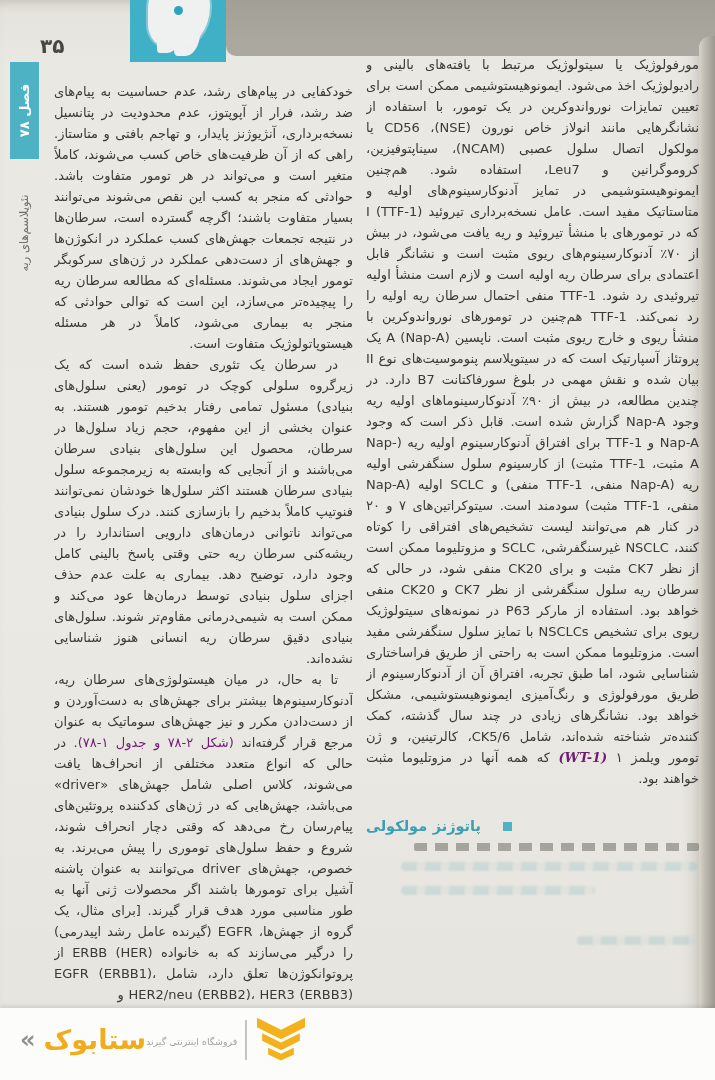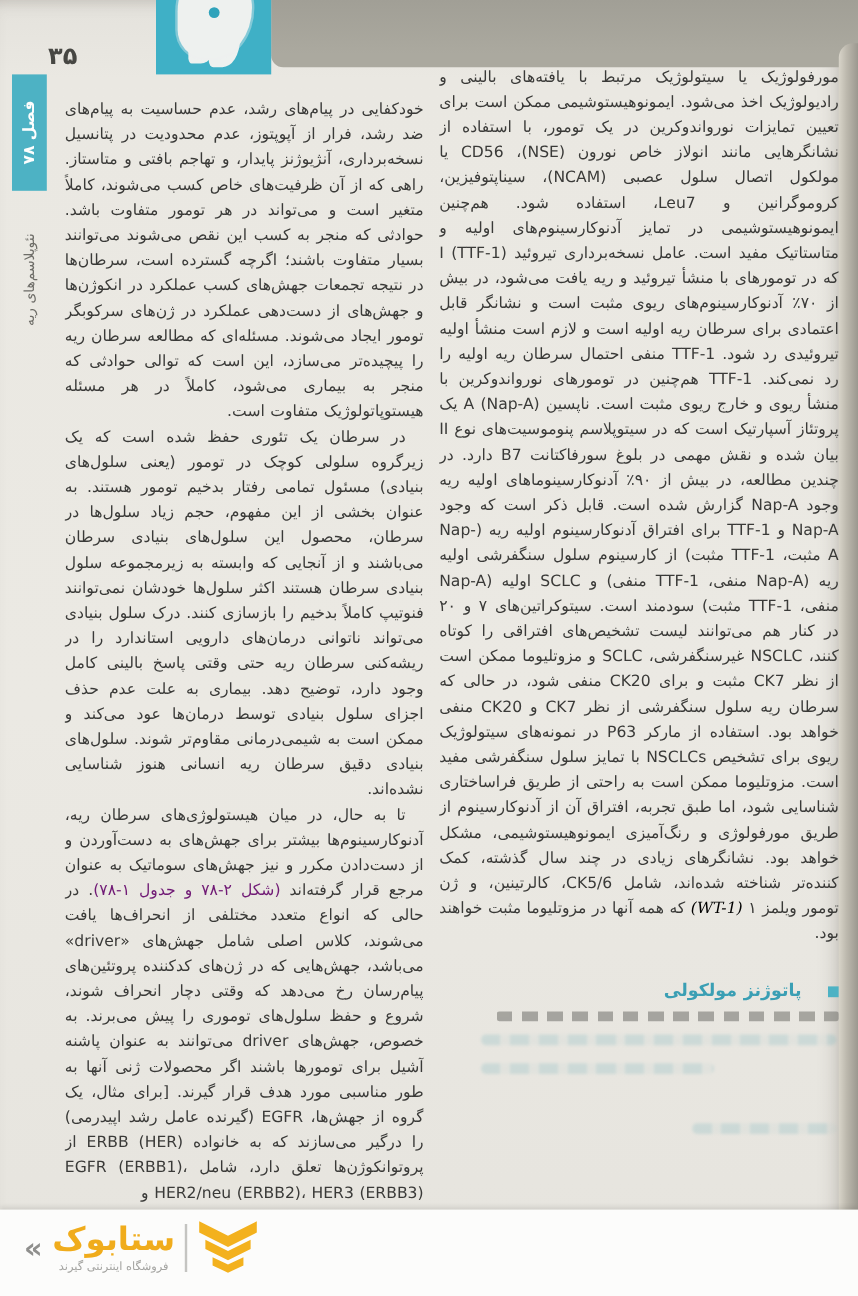--- a/index.html
+++ b/index.html
@@ -32,39 +32,39 @@
   .section-vert span{position:absolute;left:-50px;top:50px;width:126px;height:26px;line-height:26px;
          transform:rotate(-90deg);text-align:center;color:#6e6d68;font-size:11.5px;white-space:nowrap;}
   
   .col{position:absolute;direction:rtl;text-align:justify;color:#3a3a38;
        font-size:13px;line-height:21px;overflow:hidden;word-spacing:.5px;}
   .col-left{left:54px;top:81px;width:299px;height:944px;}
   .col-right{right:16px;top:54px;width:333px;height:956px;}
   .col p{margin:0;}
   .col p.indent{text-indent:15px;}
   .teal{color:#701a75;}
-  .teal-italic{color:#000000;font-style:italic;font-family:"DejaVu Serif",serif;}
-  .section-heading{display:flex;align-items:center;gap:22px;margin:27px 0 6px 0;direction:rtl;}
+  .teal-italic{color:#701a75;font-style:italic;font-family:"DejaVu Serif",serif;font-weight:bold;}
+  .section-heading{display:flex;align-items:center;gap:22px;margin:27px 0 6px 0;direction:rtl;justify-content:flex-end;}
   .section-heading .sq{width:9px;height:9px;background:#4db2c4;flex:0 0 auto;}
   .section-heading .txt{color:#3a9fb4;font-weight:bold;font-size:14.5px;letter-spacing:.5px;}
   
   .ghost{position:absolute;height:9px;border-radius:4px;opacity:.20;filter:blur(1.2px);
          background:repeating-linear-gradient(90deg,#5fa8b4 0 16px,rgba(95,168,180,.25) 16px 24px);}
   .cut-line{width:285px;height:8px;margin-top:6px;border-radius:2px;opacity:.55;filter:blur(.6px);
          background:repeating-linear-gradient(90deg,#6f6f6a 0 13px,transparent 13px 21px);}
   
   .footer{position:absolute;left:0;bottom:0;width:715px;height:72px;background:#fcfcfb;z-index:5;
           box-shadow:0 -2px 4px rgba(0,0,0,.10);display:flex;align-items:center;justify-content:space-between;}
   .footer-right{position:absolute;right:16px;top:8px;text-align:center;direction:rtl;}
   .store-name{font-size:16.5px;font-weight:bold;color:#171717;margin-bottom:4px;}
   .store-url{direction:ltr;font-size:19px;font-weight:bold;color:#1b1b1b;letter-spacing:6px;font-family:"DejaVu Sans Mono",monospace;}
   .store-url .yellow{color:#eaa31e;}
   .logo{position:absolute;left:20px;top:8px;display:flex;align-items:center;gap:8px;direction:ltr;}
   .logo .guillemet{color:#8f8f8d;font-size:24px;font-weight:bold;line-height:1;}
-  .logo .word-wrap{display:flex;flex-direction:column;align-items:center;}
+  .logo .word-wrap{display:flex;flex-direction:row;align-items:center;}
   .logo .wordmark{color:#f0ac1c;font-size:27px;font-weight:bold;line-height:1.1;letter-spacing:1px;}
   .logo .tagline{color:#a3a3a0;font-size:9.5px;margin-top:2px;}
   .logo .divider{width:2px;height:40px;background:#c4c4c1;}
 </style>
 </head>
 <body>
 
 <div class="photo">
 
   <div class="paper"></div>

